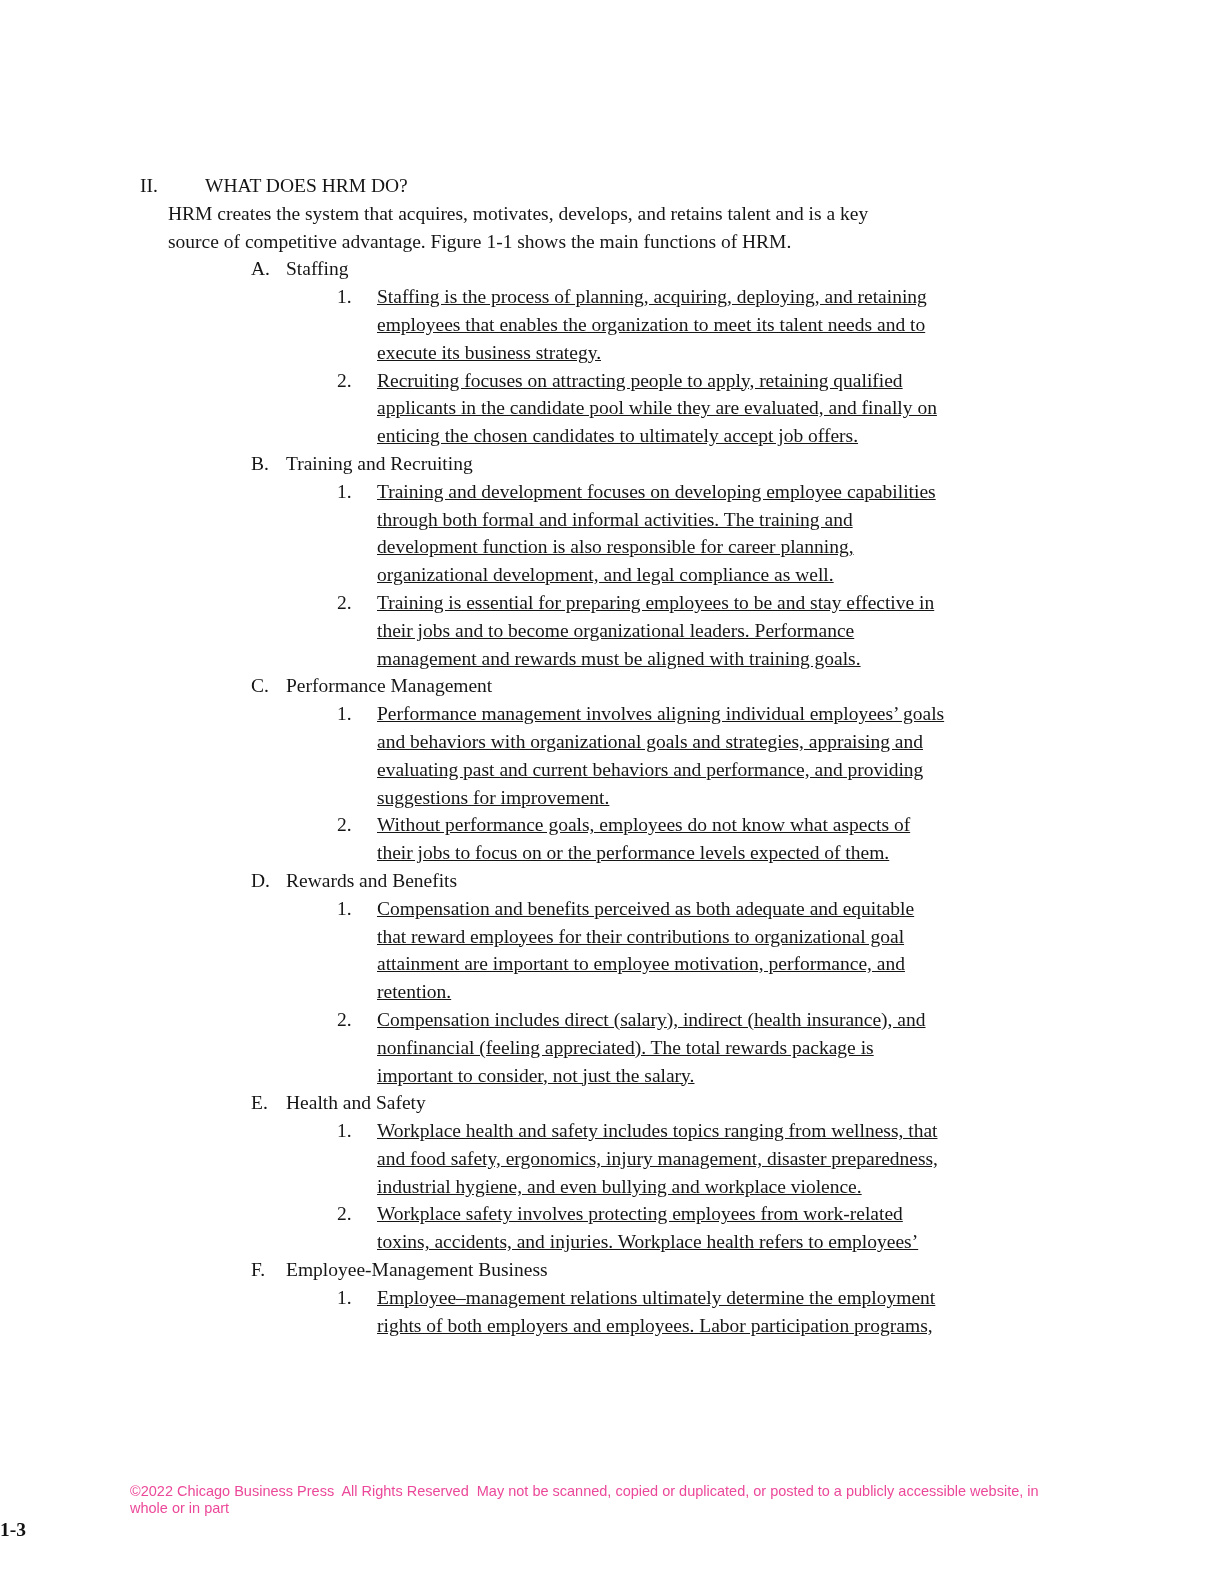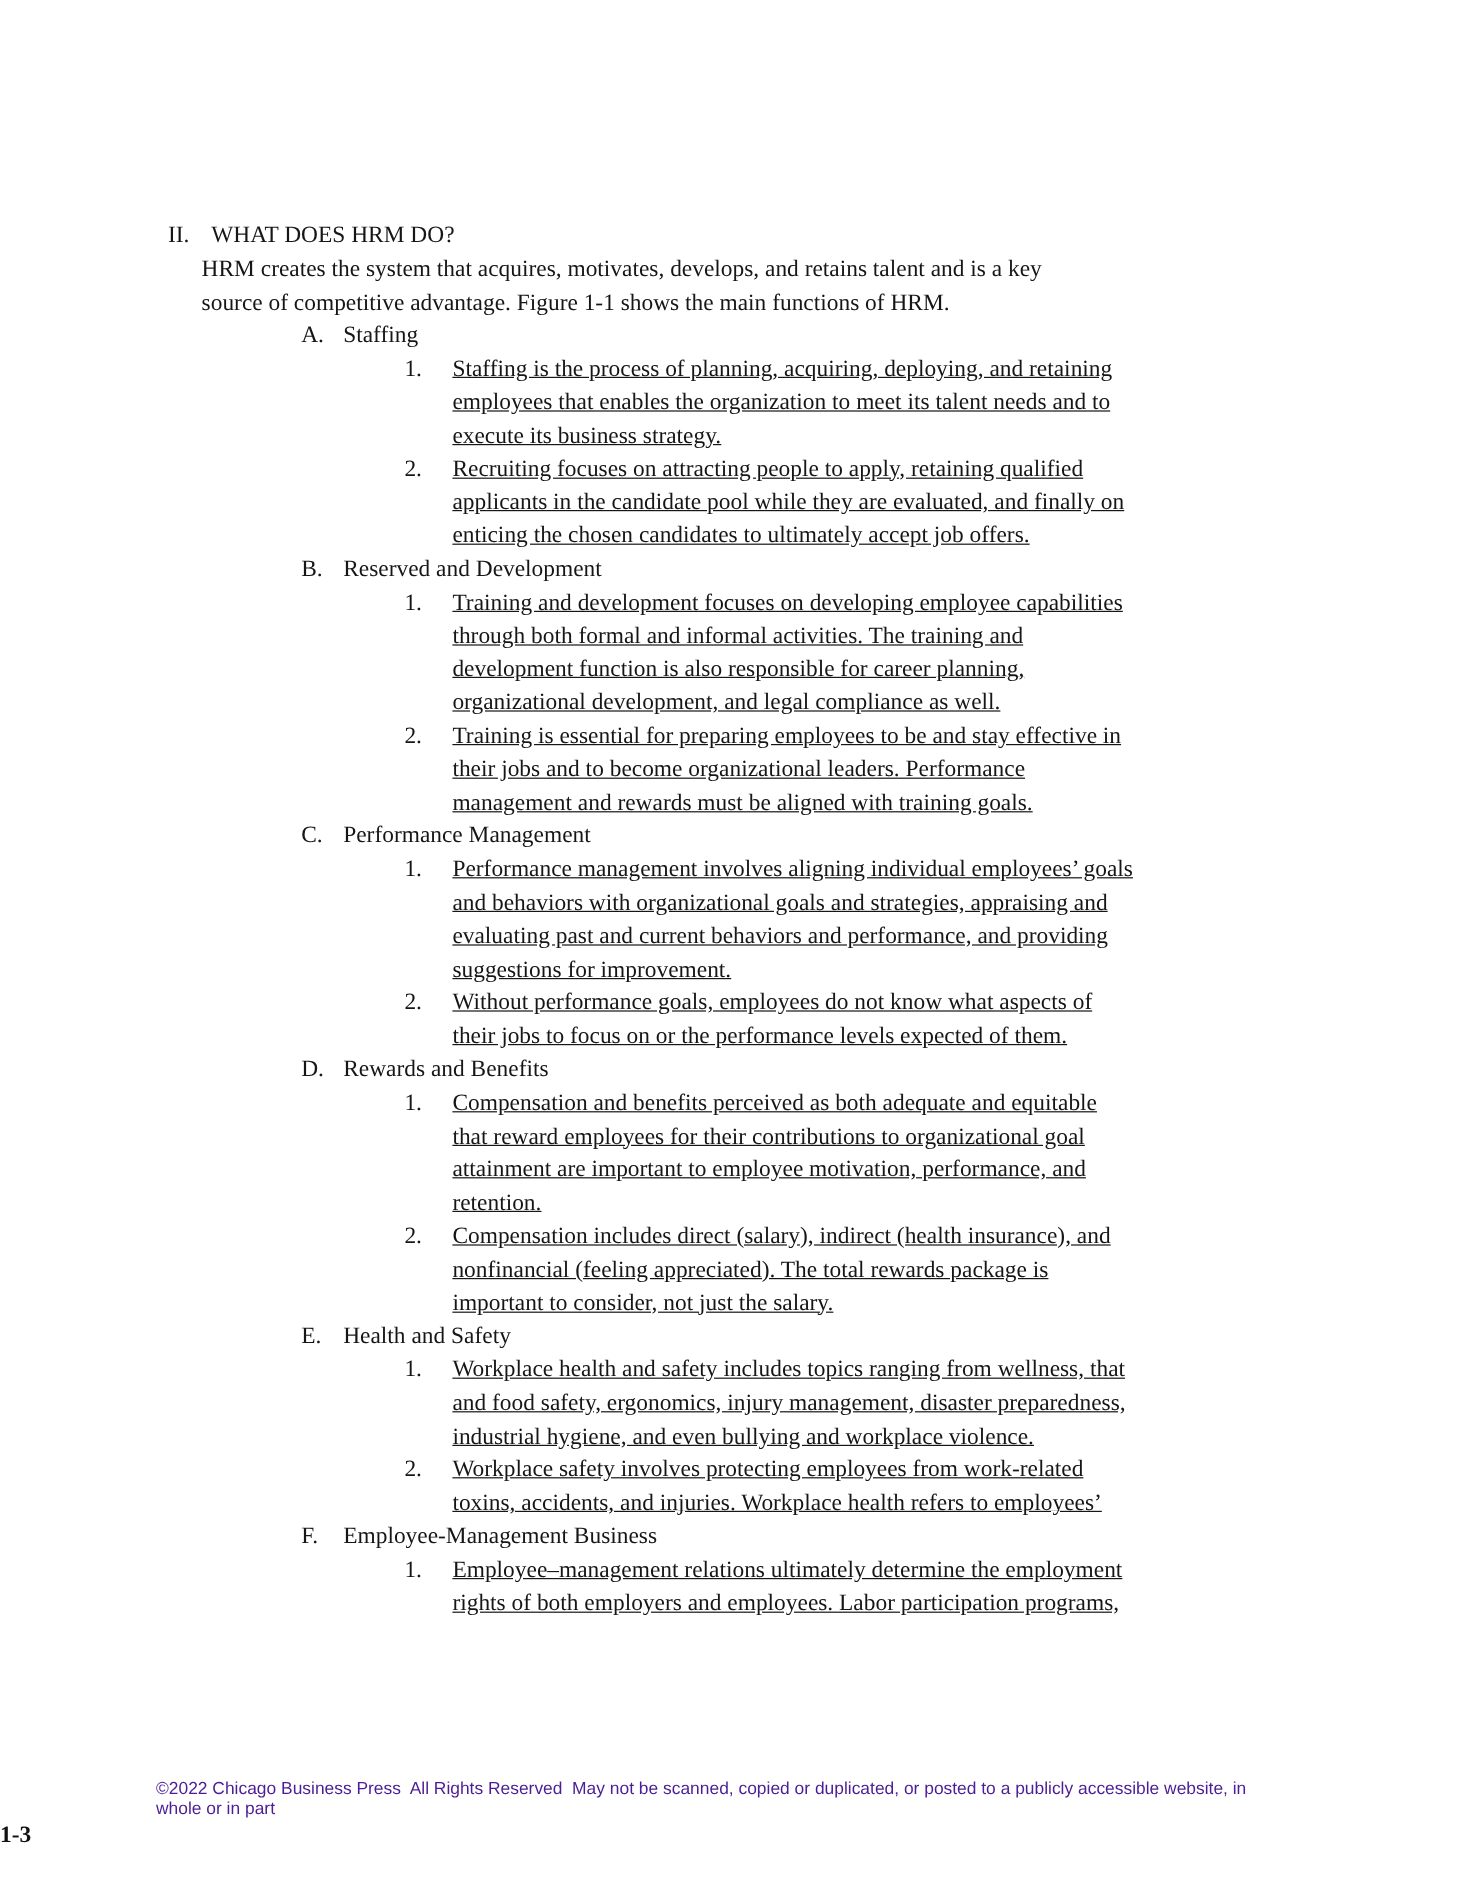--- a/index.html
+++ b/index.html
@@ -23,21 +23,22 @@
     left: 140px;
     top: 146px;
     width: 952px;
   }
   .continuation {
     margin-left: 233px;
     white-space: pre-line;
   }
   .section-heading {
     display: flex;
-    margin-top: 37px;
+    margin-top: 26px;
+    gap: 29px;
   }
   .numeral {
     width: 36px;
     flex: none;
   }
   .intro {
     margin-left: 28px;
     white-space: pre-line;
   }
   .letter-row {
@@ -62,21 +63,21 @@
     text-decoration: underline;
   }
   .footer {
     position: absolute;
     left: 130px;
     top: 1483px;
     width: 940px;
     font-family: "Liberation Sans", "DejaVu Sans", sans-serif;
     font-size: 14.5px;
     line-height: 17px;
-    color: #4c1d95;
+    color: #ec4899;
     white-space: pre-wrap;
   }
   .page-number {
     position: absolute;
     top: 1516px;
     left: 0;
     width: 100%;
     text-align: left;
     font-weight: bold;
     font-size: 19.5px;
@@ -117,21 +118,21 @@
     <span class="point-text">Recruiting focuses on attracting people to apply, retaining qualified
 applicants in the candidate pool while they are evaluated, and finally on
 enticing the chosen candidates to ultimately accept job offers.</span>
   </div>
 </div>
   </div>
 
   <div class="outline-item">
     <div class="letter-row">
       <span class="letter">B.</span>
-      <span class="letter-title">Reserved and Development</span>
+      <span class="letter-title">Training and Recruiting</span>
     </div>
     <div class="points">
   <div class="point">
     <span class="point-num">1.</span>
     <span class="point-text">Training and development focuses on developing employee capabilities
 through both formal and informal activities. The training and
 development function is also responsible for career planning,
 organizational development, and legal compliance as well.</span>
   </div>
 

